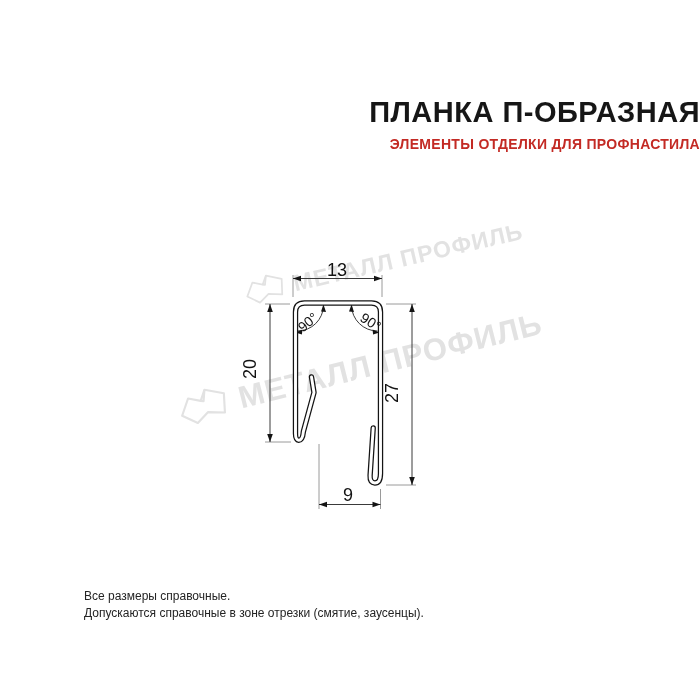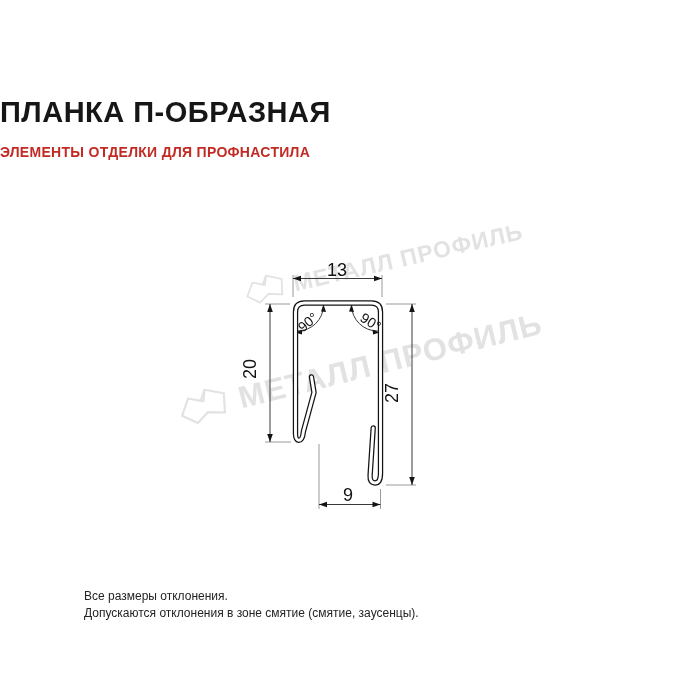--- a/index.html
+++ b/index.html
@@ -1,26 +1,26 @@
 <!DOCTYPE html>
 <html><head>
 <meta charset="utf-8">
 <style>
   html,body{margin:0;padding:0;}
   body{
     width:700px;height:700px;background:#ffffff;position:relative;overflow:hidden;
     font-family:"Liberation Sans", sans-serif;
   }
   
-  .header{position:absolute;top:97px;left:0;width:700px;text-align:left;z-index:3;pointer-events:none;}
+  .header{position:absolute;top:97px;left:0;width:700px;text-align:right;z-index:3;pointer-events:none;}
   .title-line{
     font-size:29px;font-weight:800;color:#161616;line-height:31px;letter-spacing:.5px;margin:0;
   }
   .subtitle{
-    font-size:14px;font-weight:700;color:#c32a24;letter-spacing:.3px;margin-top:16px;
+    font-size:14px;font-weight:700;color:#c32a24;letter-spacing:.3px;margin-top:8px;
   }
   
   .wm{
     position:absolute;display:flex;align-items:center;white-space:nowrap;
     color:#e2e2e2;font-weight:700;z-index:1;transform-origin:left center;pointer-events:none;
   }
   .wm .logo{flex:0 0 auto;}
   .wm1{left:244px;top:277px;transform:rotate(-13deg);font-size:23px;letter-spacing:1px;gap:7px;}
   .wm2{left:178px;top:392px;transform:rotate(-14deg);font-size:31px;letter-spacing:1px;gap:9px;}
   
@@ -113,15 +113,15 @@
     <text class="dim-text" x="337" y="276" text-anchor="middle">13</text>
     <text class="dim-text" x="256" y="369" text-anchor="middle" transform="rotate(-90 256 369)">20</text>
     <text class="dim-text" x="398" y="393" text-anchor="middle" transform="rotate(-90 398 393)">27</text>
     <text class="dim-text" x="348" y="501" text-anchor="middle">9</text>
     <text class="angle-text" x="311" y="326" text-anchor="middle" transform="rotate(-40 311 326)">90°</text>
     <text class="angle-text" x="368" y="326" text-anchor="middle" transform="rotate(33 368 326)">90°</text>
   </g>
 </svg>
 
 <div class="footer">
-  <div>Все размеры отклонения.</div>
-  <div>Допускаются отклонения в зоне смятие (смятие, заусенцы).</div>
+  <div>Все размеры справочные.</div>
+  <div>Допускаются справочные в зоне отрезки (смятие, заусенцы).</div>
 </div>
 
 </body></html>

